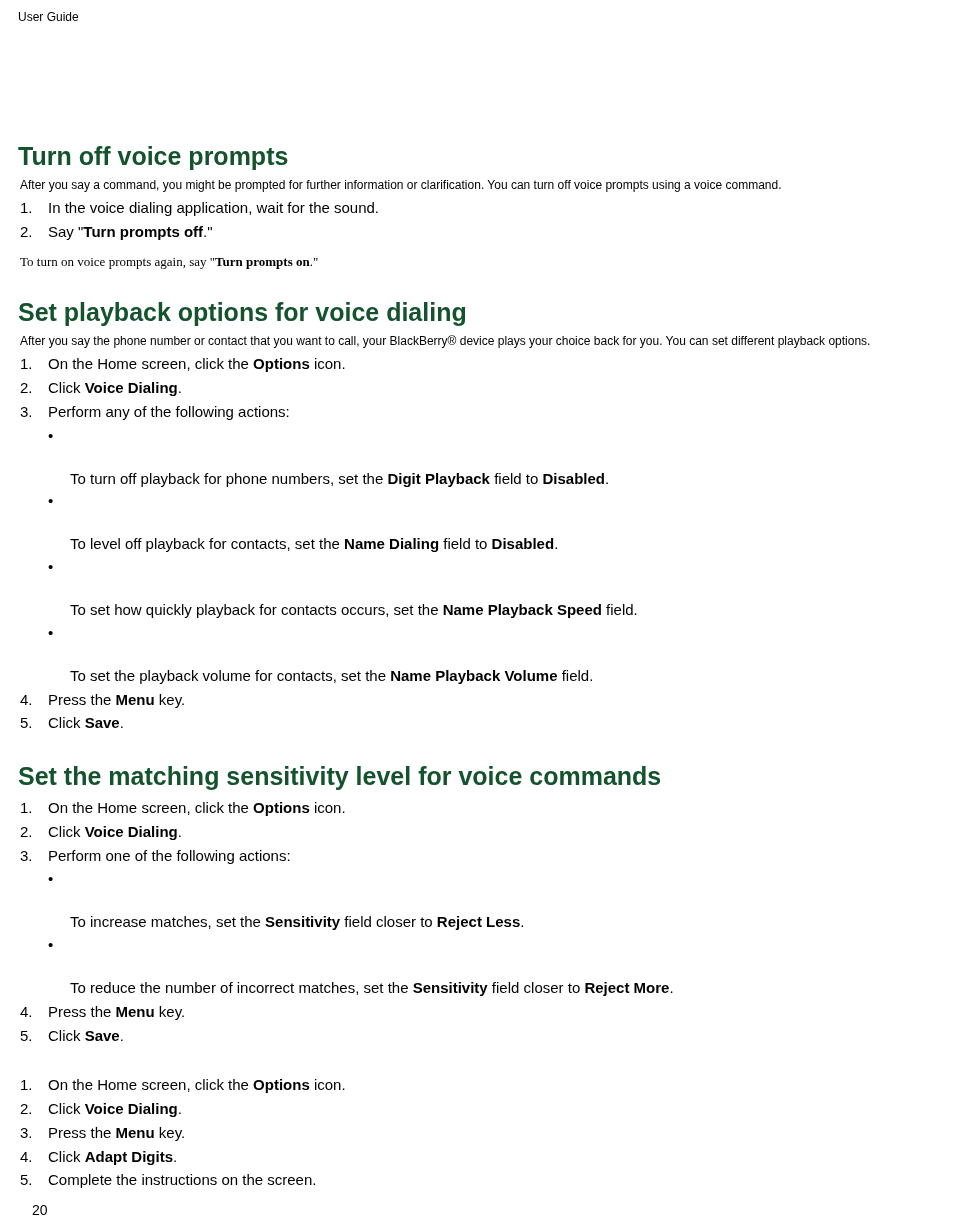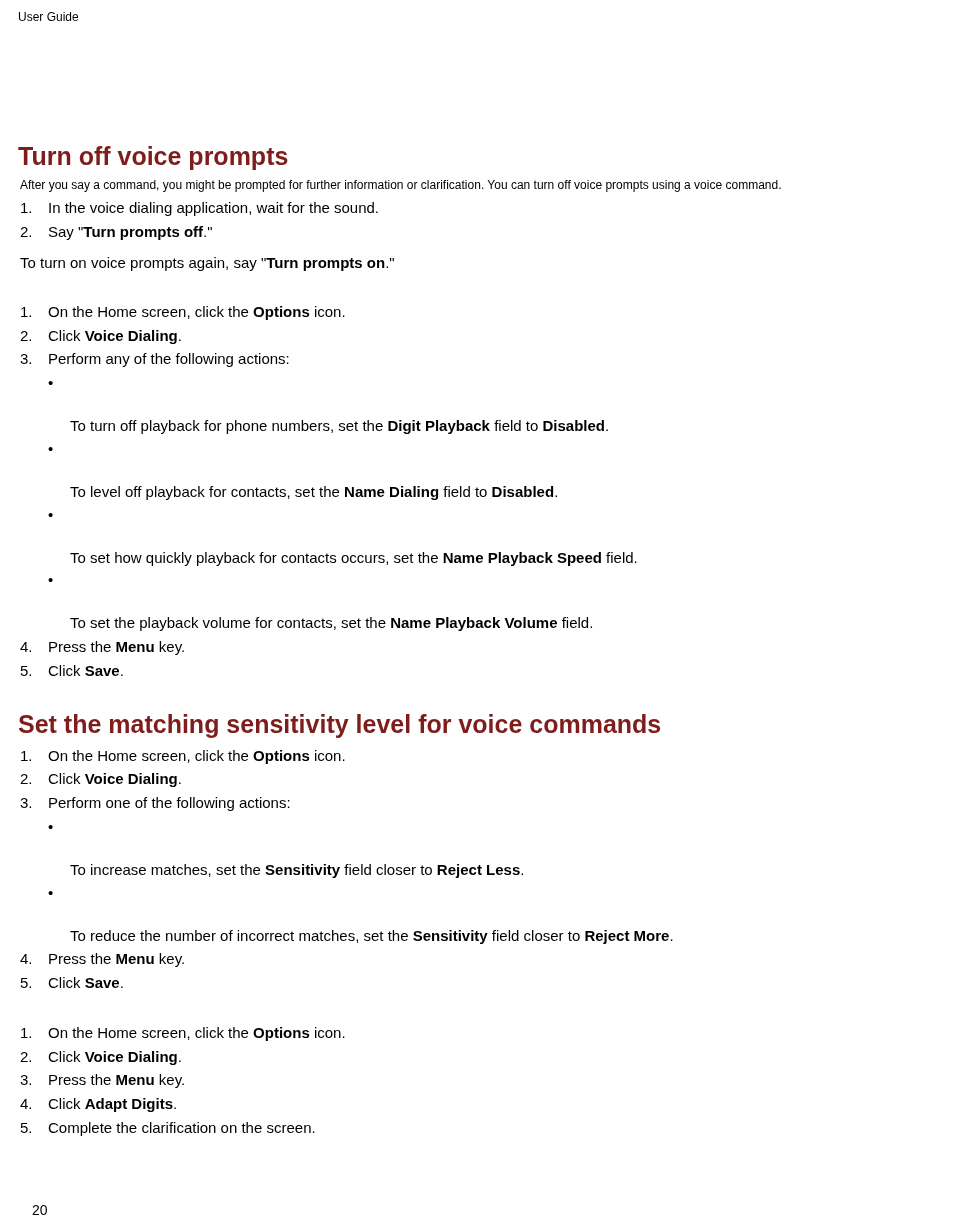--- a/index.html
+++ b/index.html
@@ -20,21 +20,21 @@
   }
   .header-label {
     font-size: 12px;
     color: #000;
     margin-bottom: 118px;
   }
   h2.section-heading {
     font-size: 25px;
     font-weight: 700;
     margin: 0 0 6px 0;
-    color: #7f1d1d;
+    color: #14532d;
   }
   .section {
     margin-bottom: 28px;
   }
   p.intro {
     font-size: 12px;
     margin: 4px 0 4px 2px;
     line-height: 1.35;
   }
   ol.steps {
@@ -74,23 +74,24 @@
     flex-shrink: 0;
     text-align: left;
   }
   ul.sub > li > .body {
     flex: 1;
     padding-left: 6px;
     margin-top: 43px;
   }
   .b { font-weight: 700; }
   p.note {
-    font-size: 15px;
+    font-size: 13px;
     margin: 10px 0 0 2px;
     line-height: 1.35;
+    font-family: Liberation Serif, serif;
   }
   .page-number {
     position: absolute;
     left: 32px;
     bottom: 10px;
     font-size: 14px;
   }
 </style>
 </head>
 <body>
@@ -108,20 +109,22 @@
             <span class="body"><span><span>In the voice dialing application, wait for the sound.</span></span></span>
           </li>
           <li>
             <span class="num">2.</span>
             <span class="body"><span><span>Say "</span><span class="b">Turn prompts off</span><span>."</span></span></span>
           </li>
         </ol>
         <p class="note"><span>To turn on voice prompts again, say "</span><span class="b">Turn prompts on</span><span>."</span></p>
       </div>
       <div class="section">
+        <h2 class="section-heading">Set playback options for voice dialing</h2>
+        <p class="intro">After you say the phone number or contact that you want to call, your BlackBerry® device plays your choice back for you. You can set different playback options.</p>
         <ol class="steps">
           <li>
             <span class="num">1.</span>
             <span class="body"><span><span>On the Home screen, click the </span><span class="b">Options</span><span> icon.</span></span></span>
           </li>
           <li>
             <span class="num">2.</span>
             <span class="body"><span><span>Click </span><span class="b">Voice Dialing</span><span>.</span></span></span>
           </li>
           <li>
@@ -202,20 +205,20 @@
           <li>
             <span class="num">3.</span>
             <span class="body"><span><span>Press the </span><span class="b">Menu</span><span> key.</span></span></span>
           </li>
           <li>
             <span class="num">4.</span>
             <span class="body"><span><span>Click </span><span class="b">Adapt Digits</span><span>.</span></span></span>
           </li>
           <li>
             <span class="num">5.</span>
-            <span class="body"><span><span>Complete the clarification on the screen.</span></span></span>
+            <span class="body"><span><span>Complete the instructions on the screen.</span></span></span>
           </li>
         </ol>
       </div>
     </div>
 
   <div class="page-number">20</div>
 </div>
 
 </body></html>

